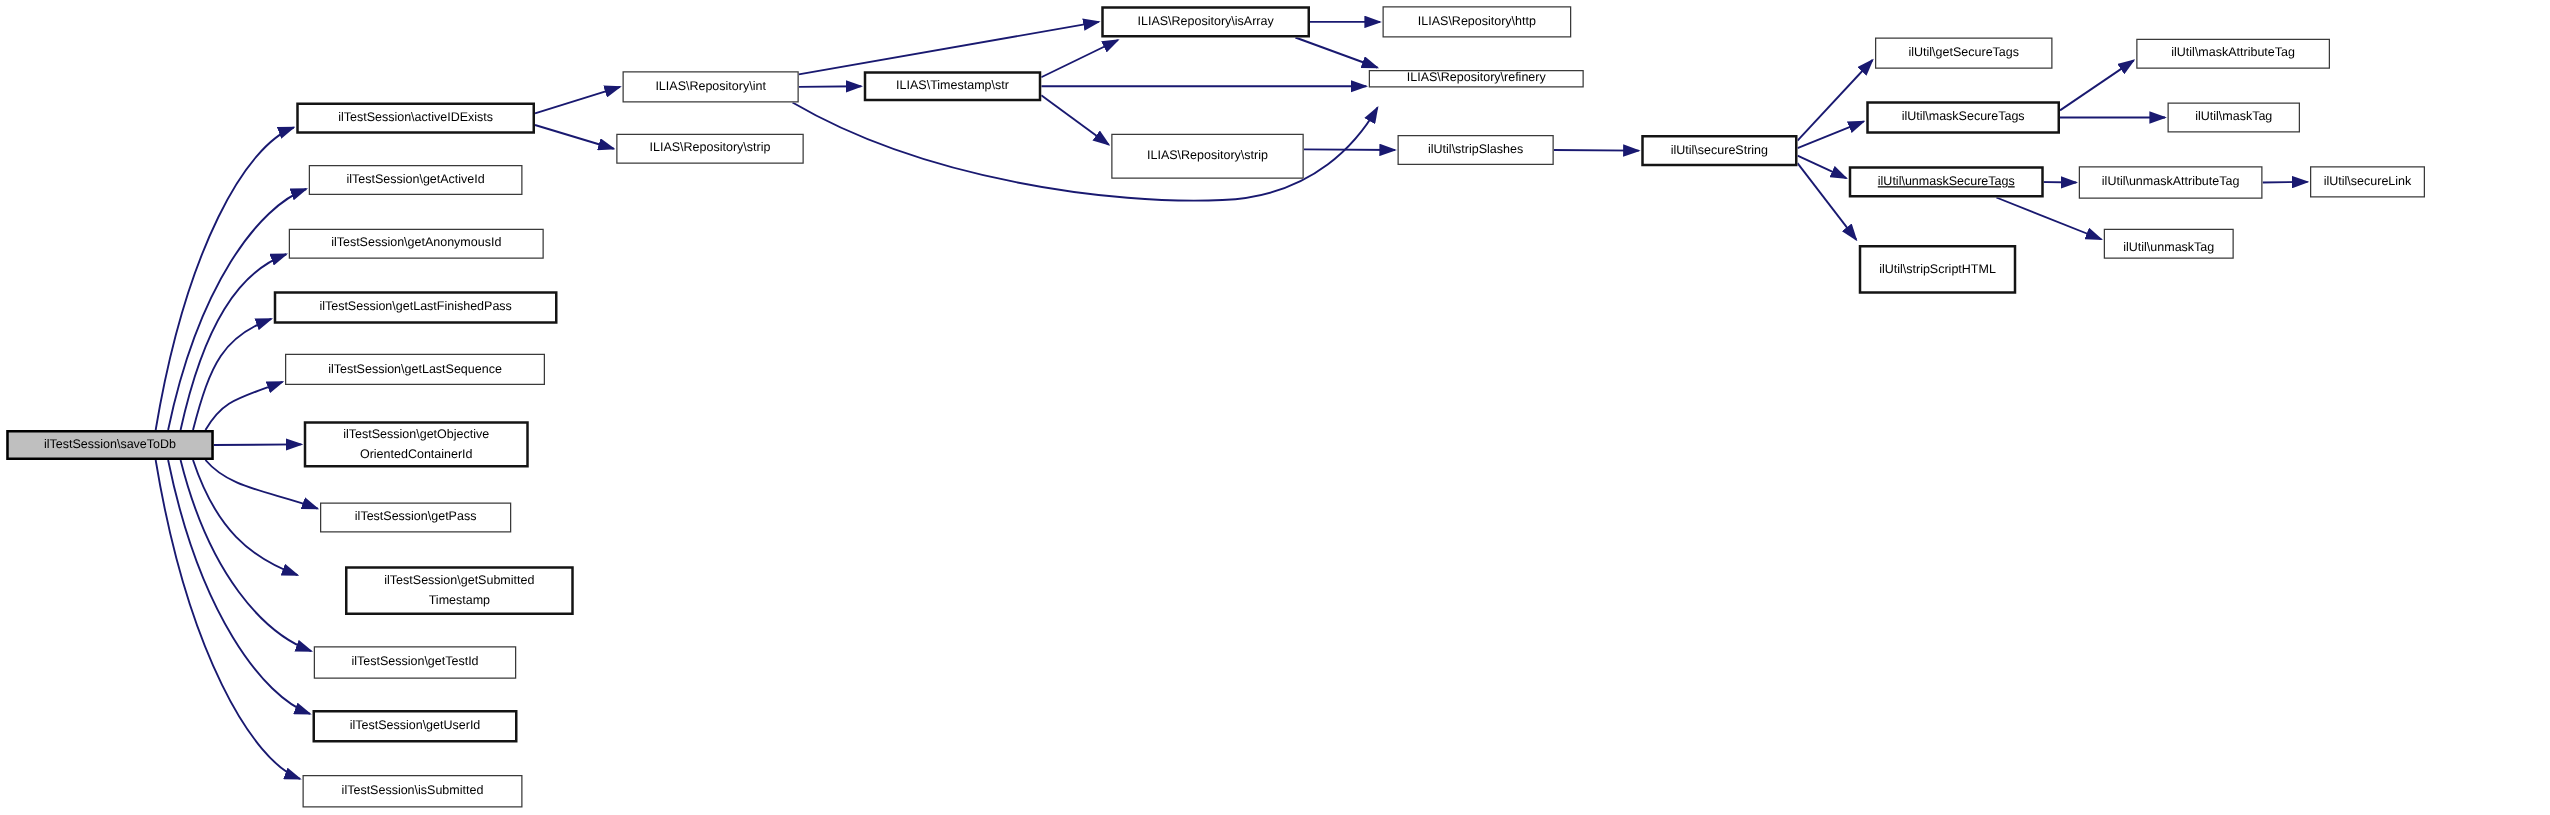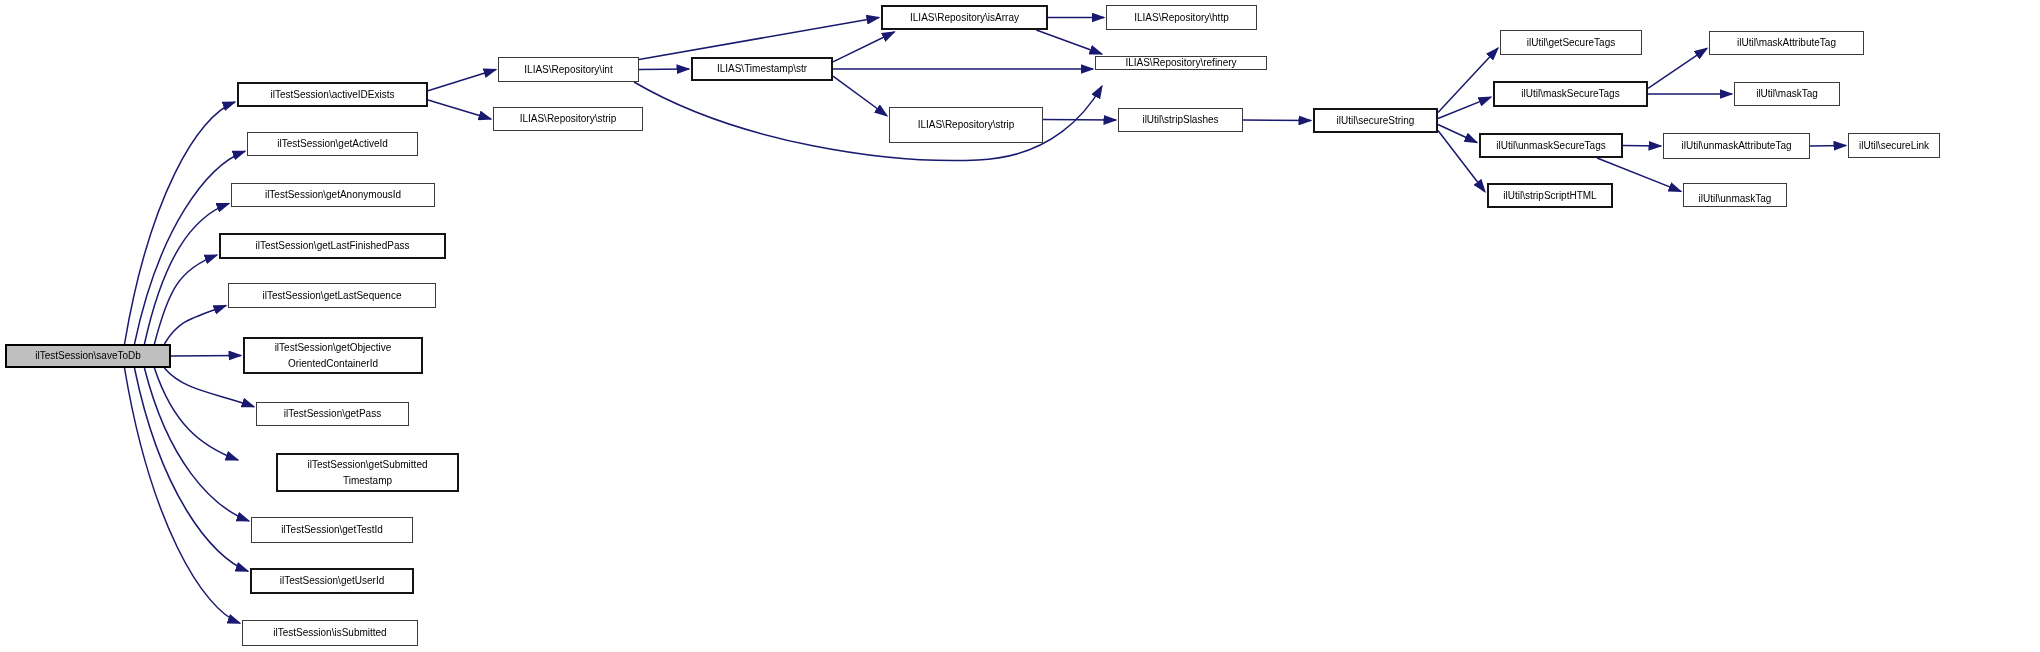--- a/index.html
+++ b/index.html
@@ -135,28 +135,28 @@
     </div>
     <div class="node bold" style="left: 1493px; top: 81px; width: 155px; height: 26px;">
       <span>ilUtil\maskSecureTags</span>
     </div>
     <div class="node" style="left: 1709px; top: 31px; width: 155px; height: 24px;">
       <span>ilUtil\maskAttributeTag</span>
     </div>
     <div class="node" style="left: 1734px; top: 82px; width: 106px; height: 24px;">
       <span>ilUtil\maskTag</span>
     </div>
-    <div class="node bold" style="left: 1479px; top: 133px; width: 144px; height: 25px;">
+    <div class="node bold" style="left: 1479px; top: 133px; width: 156px; height: 25px; text-decoration: underline;">
       <span>ilUtil\unmaskSecureTags</span>
     </div>
     <div class="node" style="left: 1663px; top: 133px; width: 147px; height: 26px;">
       <span>ilUtil\unmaskAttributeTag</span>
     </div>
     <div class="node" style="left: 1683px; top: 183px; width: 104px; height: 24px; justify-content: flex-end;">
       <span>ilUtil\unmaskTag</span>
     </div>
     <div class="node" style="left: 1848px; top: 133px; width: 92px; height: 25px;">
       <span>ilUtil\secureLink</span>
     </div>
-    <div class="node bold" style="left: 1487px; top: 183px; width: 126px; height: 25px;">
+    <div class="node bold" style="left: 1487px; top: 196px; width: 126px; height: 39px;">
       <span>ilUtil\stripScriptHTML</span>
     </div>
   </div>
 
 </body></html>

